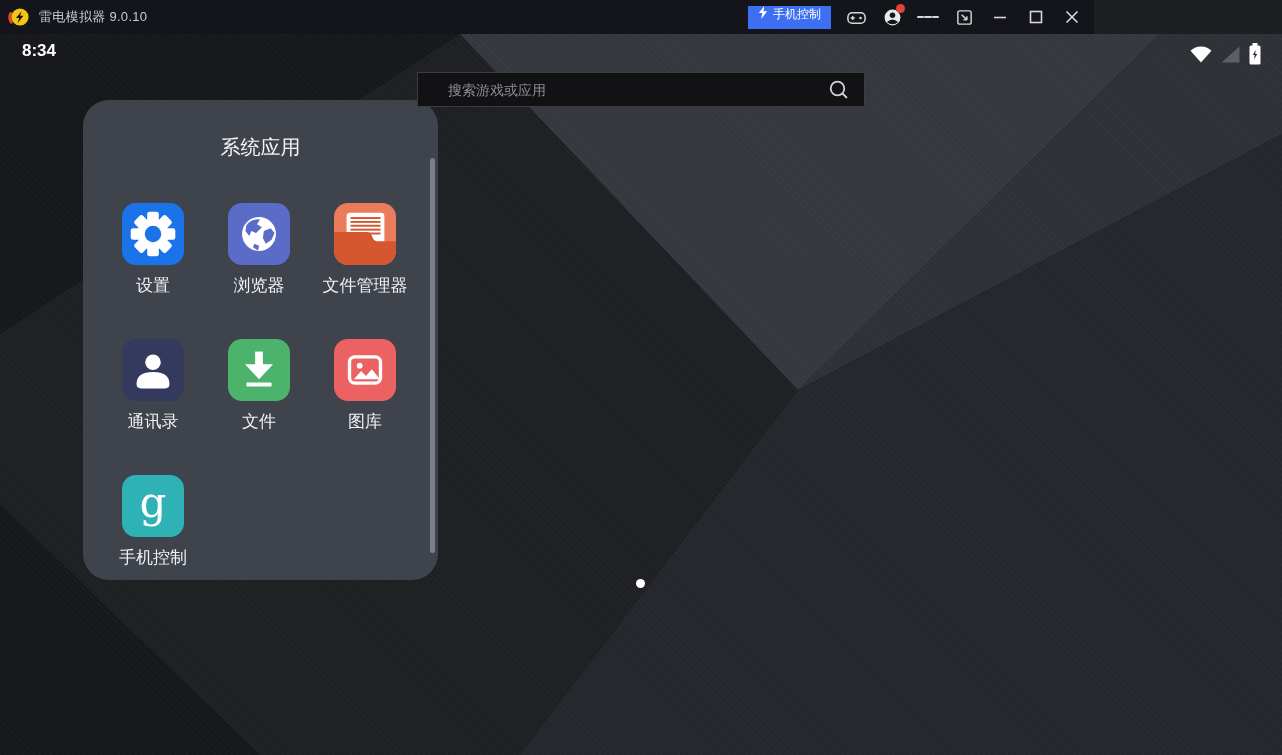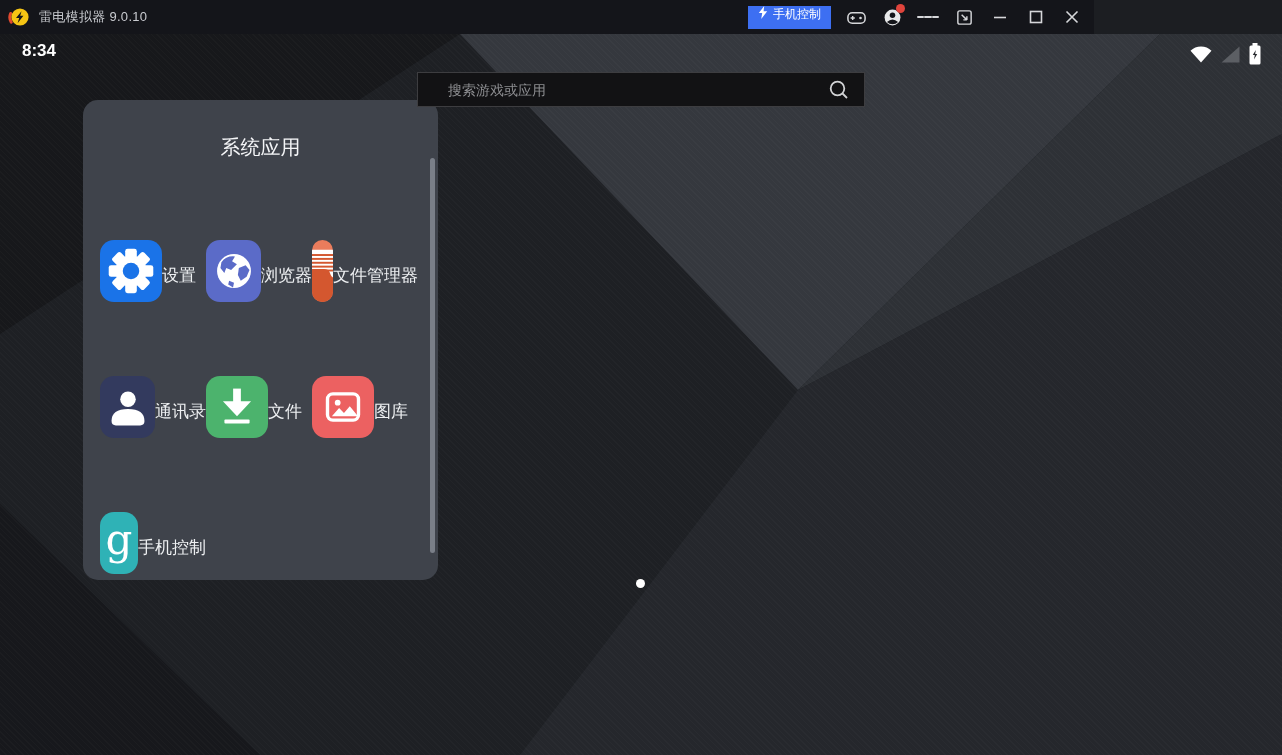--- a/index.html
+++ b/index.html
@@ -35,26 +35,26 @@
   
   .searchbar { position:absolute; left:417px; top:38px; width:448px; height:35px; z-index:30;
                background:#121214; border:1px solid #3d3d40; display:flex; align-items:center; }
   .searchbar input { flex:1; background:transparent; border:none; outline:none; color:#ddd;
                      font-size:14px; padding:0 30px; font-family:inherit; }
   .searchbar input::placeholder { color:#8e8f92; }
   .search-ic { margin-right:14px; display:flex; }
 
   
   .folder { position:absolute; left:83px; top:66px; width:355px; height:480px; z-index:20;
-            background:#3f434b; border-radius:15px; }
+            background:#3f434b; border-radius:26px; }
   .folder-title { position:absolute; top:34px; left:0; width:100%; text-align:center;
                   font-size:20px; color:#f4f5f7; }
   .apps { position:absolute; left:17px; top:103px; display:grid;
           grid-template-columns:repeat(3,106px); grid-auto-rows:136px; }
-  .app { display:flex; flex-direction:row; align-items:center; cursor:default; }
+  .app { display:flex; flex-direction:column; align-items:center; cursor:default; }
   .tile { width:62px; height:62px; border-radius:14px; display:flex; align-items:center;
           justify-content:center; overflow:hidden; }
   .app-label { margin-top:9px; font-size:17px; color:#eef0f2; white-space:nowrap; }
   .g-glyph { font-family:"DejaVu Serif","Liberation Serif",serif; font-size:42px; color:#fff;
              line-height:1; transform:translateY(-3px); }
   .scroll-thumb { position:absolute; right:3px; top:58px; width:5px; height:395px;
                   background:#7a7f88; border-radius:3px; }
 
   .page-dot { position:absolute; left:636px; top:545px; width:9px; height:9px;
               border-radius:50%; background:#fff; }

